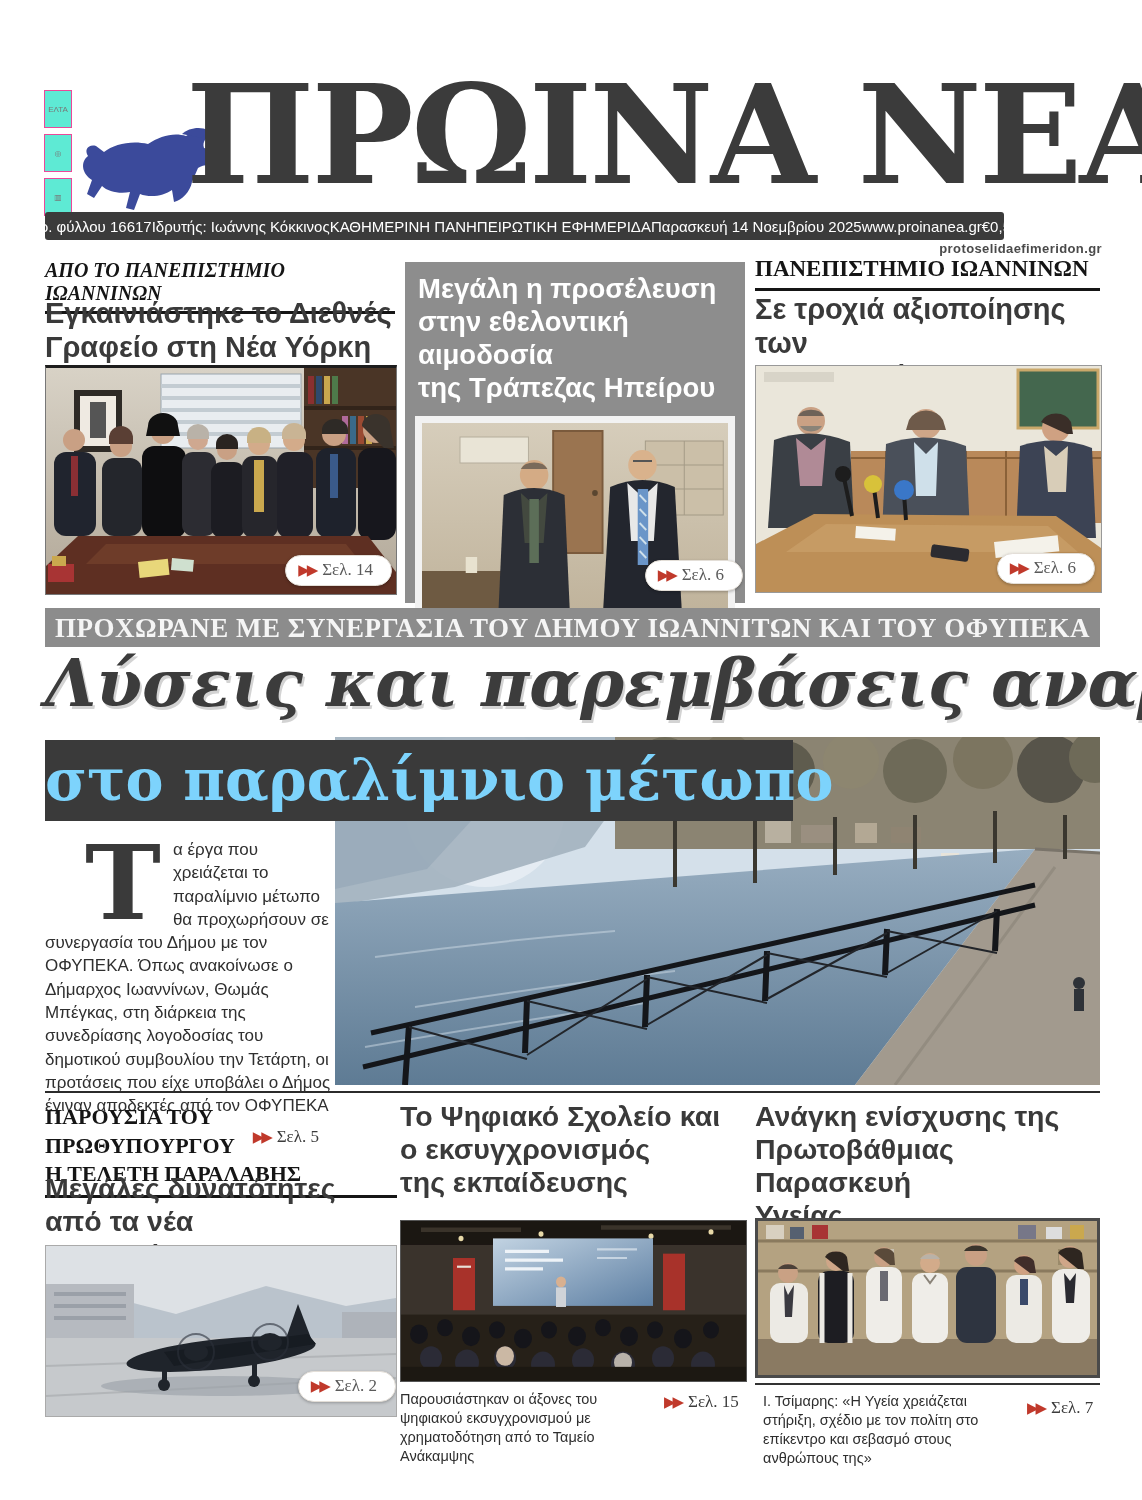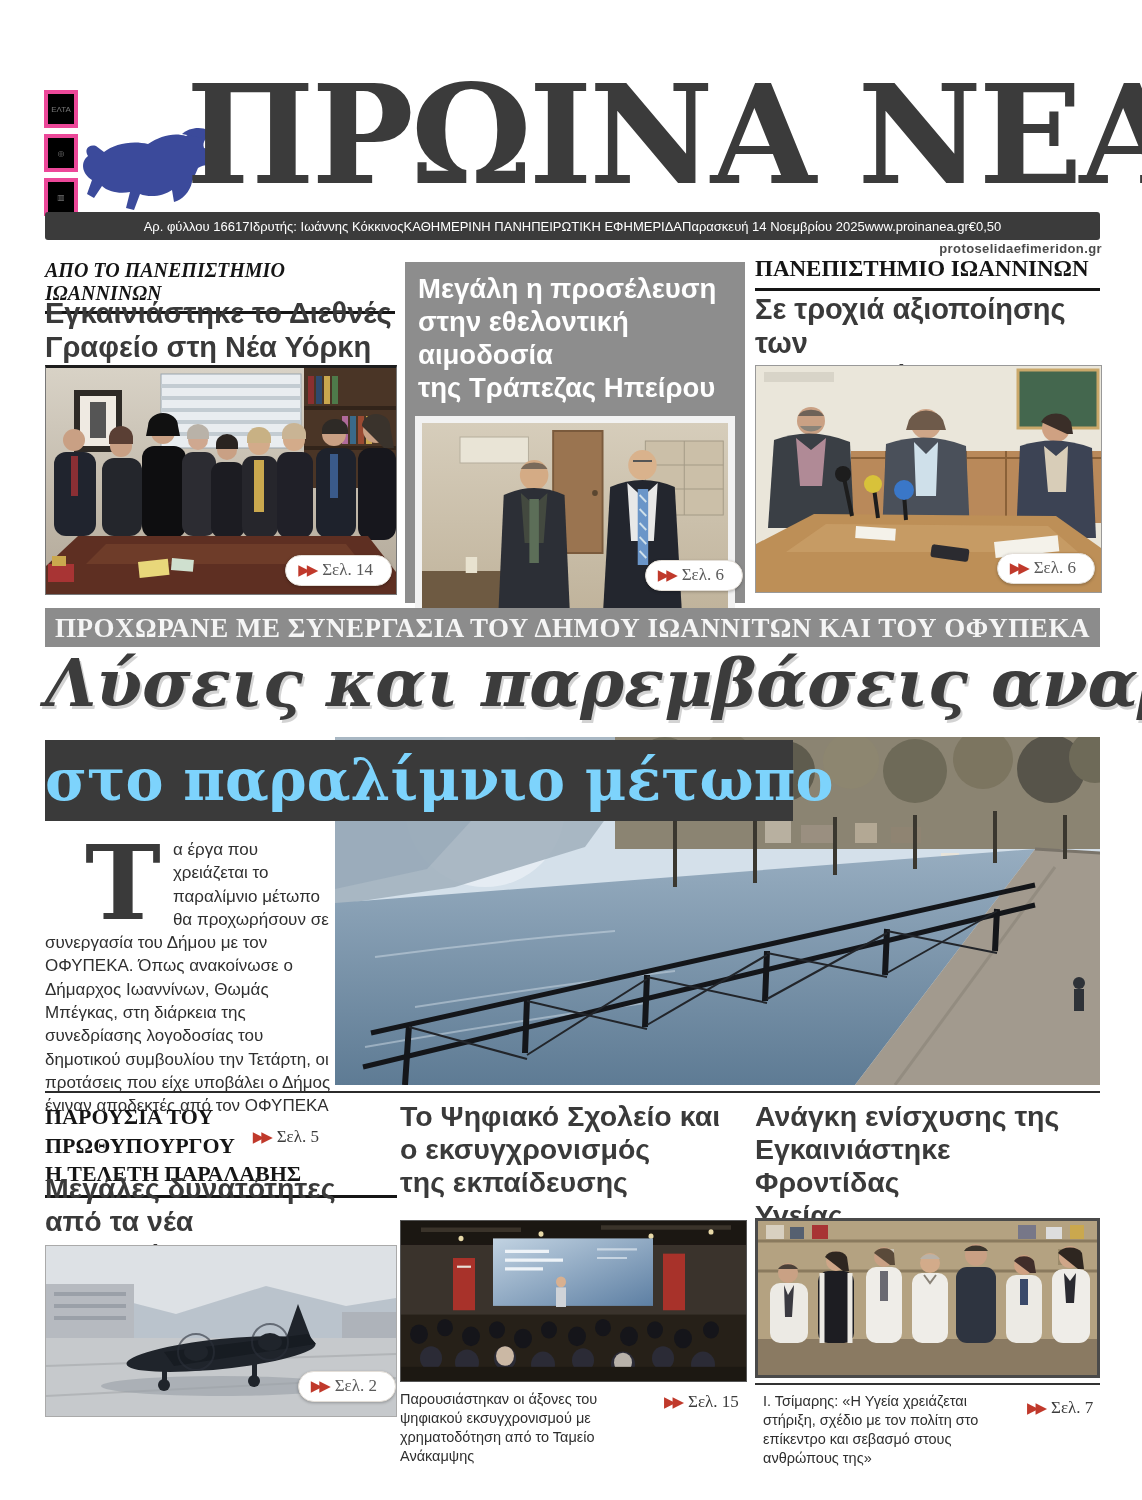--- a/index.html
+++ b/index.html
@@ -1,29 +1,29 @@
 <!DOCTYPE html>
 <html lang="el"><head>
 <meta charset="utf-8">
 <style>
   html,body{margin:0;padding:0;background:#ffffff;}
   .page{position:relative;width:1142px;height:1500px;background:#fff;overflow:hidden;
         font-family:"Liberation Sans","DejaVu Sans",sans-serif;color:#2e2e2e;}
   .abs{position:absolute;}
   
   .stamps{left:44px;top:90px;width:30px;height:126px;display:flex;flex-direction:column;gap:6px;}
-  .stamp{width:26px;height:36px;border:4px solid #ec4899;background:#000000;color:#777;
+  .stamp{width:26px;height:36px;border:1px solid #ec4899;background:#5eead4;color:#777;
          font-size:8px;display:flex;align-items:center;justify-content:center;}
   .bull{left:74px;top:126px;width:156px;height:88px;}
   .title{left:186px;top:60px;width:914px;height:150px;text-align:center;
          font-family:"DejaVu Serif","Liberation Serif",serif;font-weight:700;
          font-size:136px;line-height:150px;letter-spacing:-3px;color:#3b3b3b;white-space:nowrap;}
-  .infobar{left:45px;top:212px;width:1055px;height:28px;background:#3b3b3b;border-radius:3px;
+  .infobar{left:45px;top:212px;width:959px;height:28px;background:#3b3b3b;border-radius:3px;
            display:flex;justify-content:center;align-items:center;
-           color:#fff;font-size:13px;white-space:nowrap;}
+           color:#fff;font-size:15px;white-space:nowrap;}
   .watermark{right:40px;top:241px;font-size:13px;font-weight:bold;color:#4a4a4a;letter-spacing:.4px;}
   
   .kicker{font-family:"Liberation Serif","DejaVu Serif",serif;font-weight:700;color:#151515;
           border-bottom:3px solid #151515;padding-bottom:6px;white-space:pre-line;}
   .hl{font-weight:bold;color:#3a3a3a;line-height:1.16;white-space:pre-line;}
   .photo{overflow:hidden;background:#ccc;}
   .photo svg{display:block;width:100%;height:100%;}
   .pill{position:absolute;display:inline-flex;align-items:center;gap:7px;background:#fff;
         border:1px solid #e3ded7;border-radius:17px;padding:4px 18px 5px 12px;
         box-shadow:0 1px 3px rgba(0,0,0,.25);}
@@ -393,21 +393,21 @@
   </div>
   <div class="abs capt6">
     <div class="capttext">Παρουσιάστηκαν οι άξονες του ψηφιακού εκσυγχρονισμού με χρηματοδότηση από το Ταμείο Ανάκαμψης</div>
     <div class="plainref" style="margin-top:2px;">
       <span class="arrows">▶▶</span>
       <span class="ref">Σελ. 15</span>
     </div>
   </div>
 
   <div class="abs hl h7">Ανάγκη ενίσχυσης της
-Εγκαινιάστηκε Φροντίδας
+Πρωτοβάθμιας Παρασκευή
 Υγείας</div>
   <div class="abs photo ph7">
     <svg viewBox="0 0 339 154" preserveAspectRatio="none">
       <rect width="339" height="154" fill="#b4a281"></rect>
       <path d="M0,20 H339 M0,50 H339" stroke="#8a7a5e" stroke-width="3"></path>
       <g>
         <rect x="8" y="4" width="18" height="14" fill="#d8d0c0"></rect>
           <rect x="32" y="6" width="14" height="12" fill="#556070"></rect>
         <rect x="54" y="4" width="16" height="14" fill="#a83434"></rect>
           <rect x="260" y="4" width="18" height="14" fill="#778"></rect>

